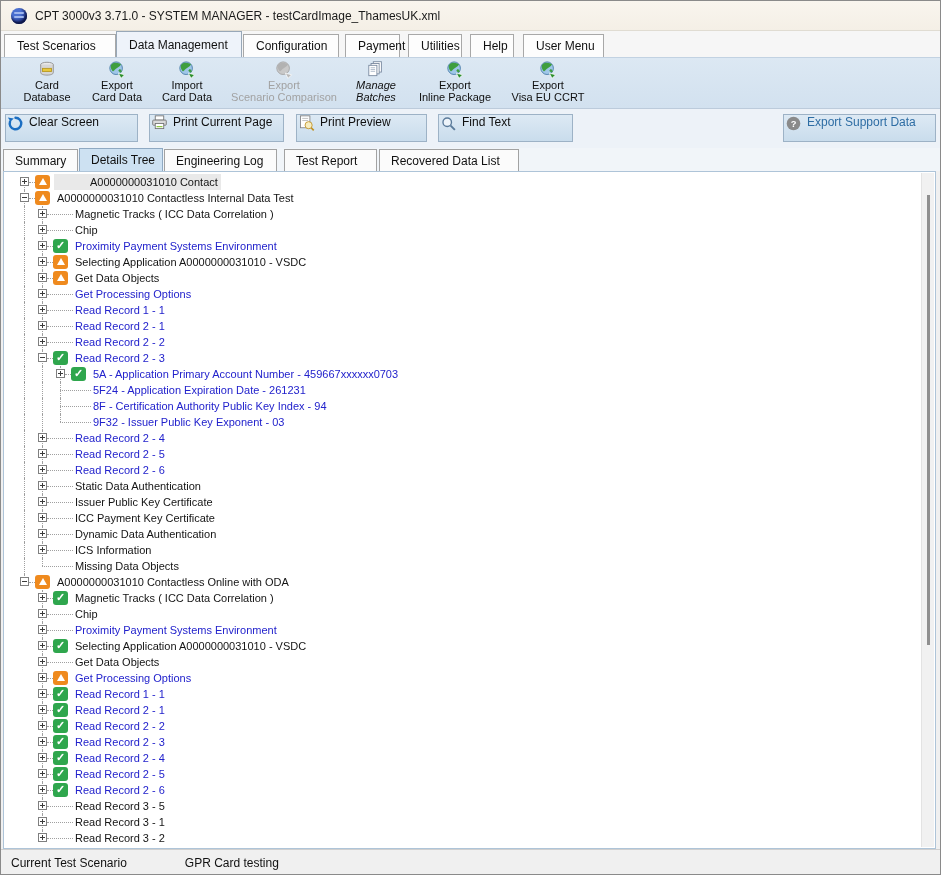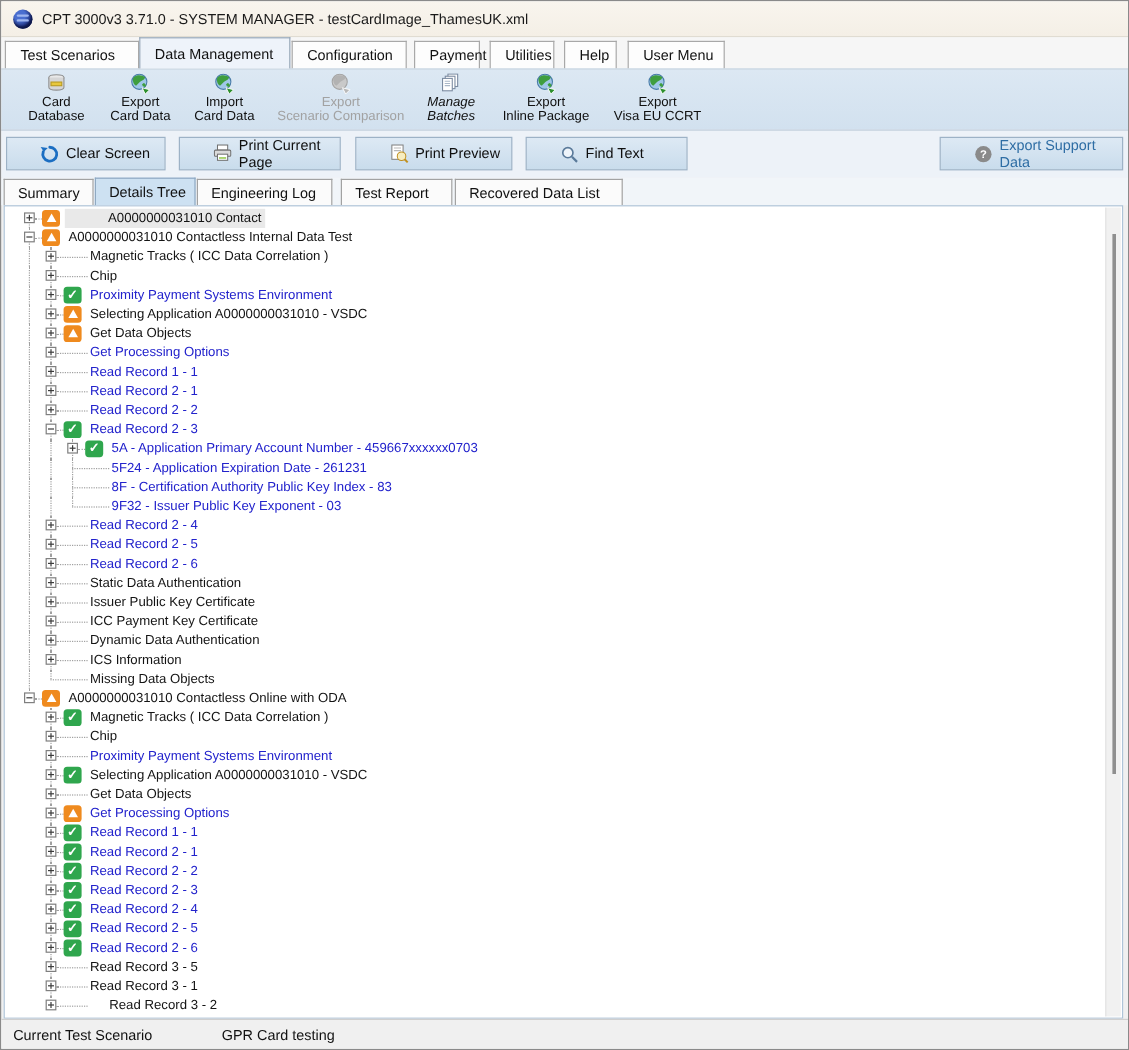--- a/index.html
+++ b/index.html
@@ -28,21 +28,21 @@
 
   
   .brand { position:absolute; top:57px; left:755px; width:182px; height:50px; display:flex; align-items:center; }
   .brand .mark { width:48px; height:48px; flex:0 0 48px; }
   .brand .words { margin-left:6px; display:flex; flex-direction:column; }
   .brand .name { font-size:34px; line-height:32px; font-weight:bold; color:#27338c; letter-spacing:0px; }
   .brand .sub { font-size:10px; font-weight:bold; color:#79b92a; letter-spacing:3.2px; margin-top:1px; }
 
   
   .actionbar { position:absolute; left:0; top:108px; width:100%; height:39px; background:#edf2f8; }
-  .abtn { position:absolute; top:5px; height:28px; background:linear-gradient(#dde9f4,#c9dcec); border:1px solid #9db2c6; display:flex; align-items:center; padding-left:27px; font-size:12px; color:#0f0f0f; cursor:default; }
+  .abtn { position:absolute; top:5px; height:28px; background:linear-gradient(#dde9f4,#c9dcec); border:1px solid #9db2c6; display:flex; align-items:flex-start; padding-left:1px; font-size:12px; color:#0f0f0f; cursor:default; }
   .abtn .aicon { width:17px; height:17px; margin-right:5px; flex:0 0 17px; }
   .abtn.support { color:#2e6da4; }
 
   
   .viewtabs { position:absolute; left:0; top:147px; width:100%; height:23px; background:#f1f5f9; }
   .vtab { position:absolute; top:1px; height:22px; background:#fbfbfb; border:1px solid #a2a2a2; border-bottom:none; font-size:12px; color:#111; display:flex; align-items:center; padding-left:11px; }
   .vtab.active { top:0; height:23px; background:#cde1f2; border-color:#8fa9c2; z-index:2; }
 
   
   .treepanel { position:absolute; left:2px; top:170px; width:933px; height:678px; background:#fff; border:1px solid #aec4d8; overflow:hidden; }
@@ -318,21 +318,21 @@
           <span class="guide" style="left: 38px; top: 0px; height: 16px;"></span>
           <span class="guide" style="left: 56px; top: 0px; height: 16px;"></span>
           <span class="hconn" style="left: 56px; width: 31px;"></span>
           <span class="nlabel blue" style="left: 86px;">5F24 - Application Expiration Date - 261231</span>
         </div>
         <div class="trow">
           <span class="guide" style="left: 20px; top: 0px; height: 16px;"></span>
           <span class="guide" style="left: 38px; top: 0px; height: 16px;"></span>
           <span class="guide" style="left: 56px; top: 0px; height: 16px;"></span>
           <span class="hconn" style="left: 56px; width: 31px;"></span>
-          <span class="nlabel blue" style="left: 86px;">8F - Certification Authority Public Key Index - 83</span>
+          <span class="nlabel blue" style="left: 86px;">8F - Certification Authority Public Key Index - 94</span>
         </div>
         <div class="trow">
           <span class="guide" style="left: 20px; top: 0px; height: 16px;"></span>
           <span class="guide" style="left: 38px; top: 0px; height: 16px;"></span>
           <span class="guide" style="left: 56px; top: 0px; height: 8px;"></span>
           <span class="hconn" style="left: 56px; width: 31px;"></span>
           <span class="nlabel blue" style="left: 86px;">9F32 - Issuer Public Key Exponent - 03</span>
         </div>
         <div class="trow">
           <span class="guide" style="left: 20px; top: 0px; height: 16px;"></span>
@@ -500,21 +500,21 @@
         <div class="trow">
           <span class="guide" style="left: 38px; top: 0px; height: 16px;"></span>
           <span class="hconn" style="left: 43px; width: 26px;"></span>
           <span class="exp plus" style="left: 34px;"></span>
           <span class="nlabel black" style="left: 68px;">Read Record 3 - 1</span>
         </div>
         <div class="trow">
           <span class="guide" style="left: 38px; top: 0px; height: 8px;"></span>
           <span class="hconn" style="left: 43px; width: 26px;"></span>
           <span class="exp plus" style="left: 34px;"></span>
-          <span class="nlabel black" style="left: 84px; text-align: right;">Read Record 3 - 2</span>
+          <span class="nlabel black" style="left: 68px; text-align: right;">Read Record 3 - 2</span>
         </div>
       </div>
     <div class="vscroll">
       <div class="vthumb"></div>
     </div>
   </div>
 
   <div class="statusbar">
     <span class="s1">Current Test Scenario</span>
     <span class="s2">GPR Card testing</span>

